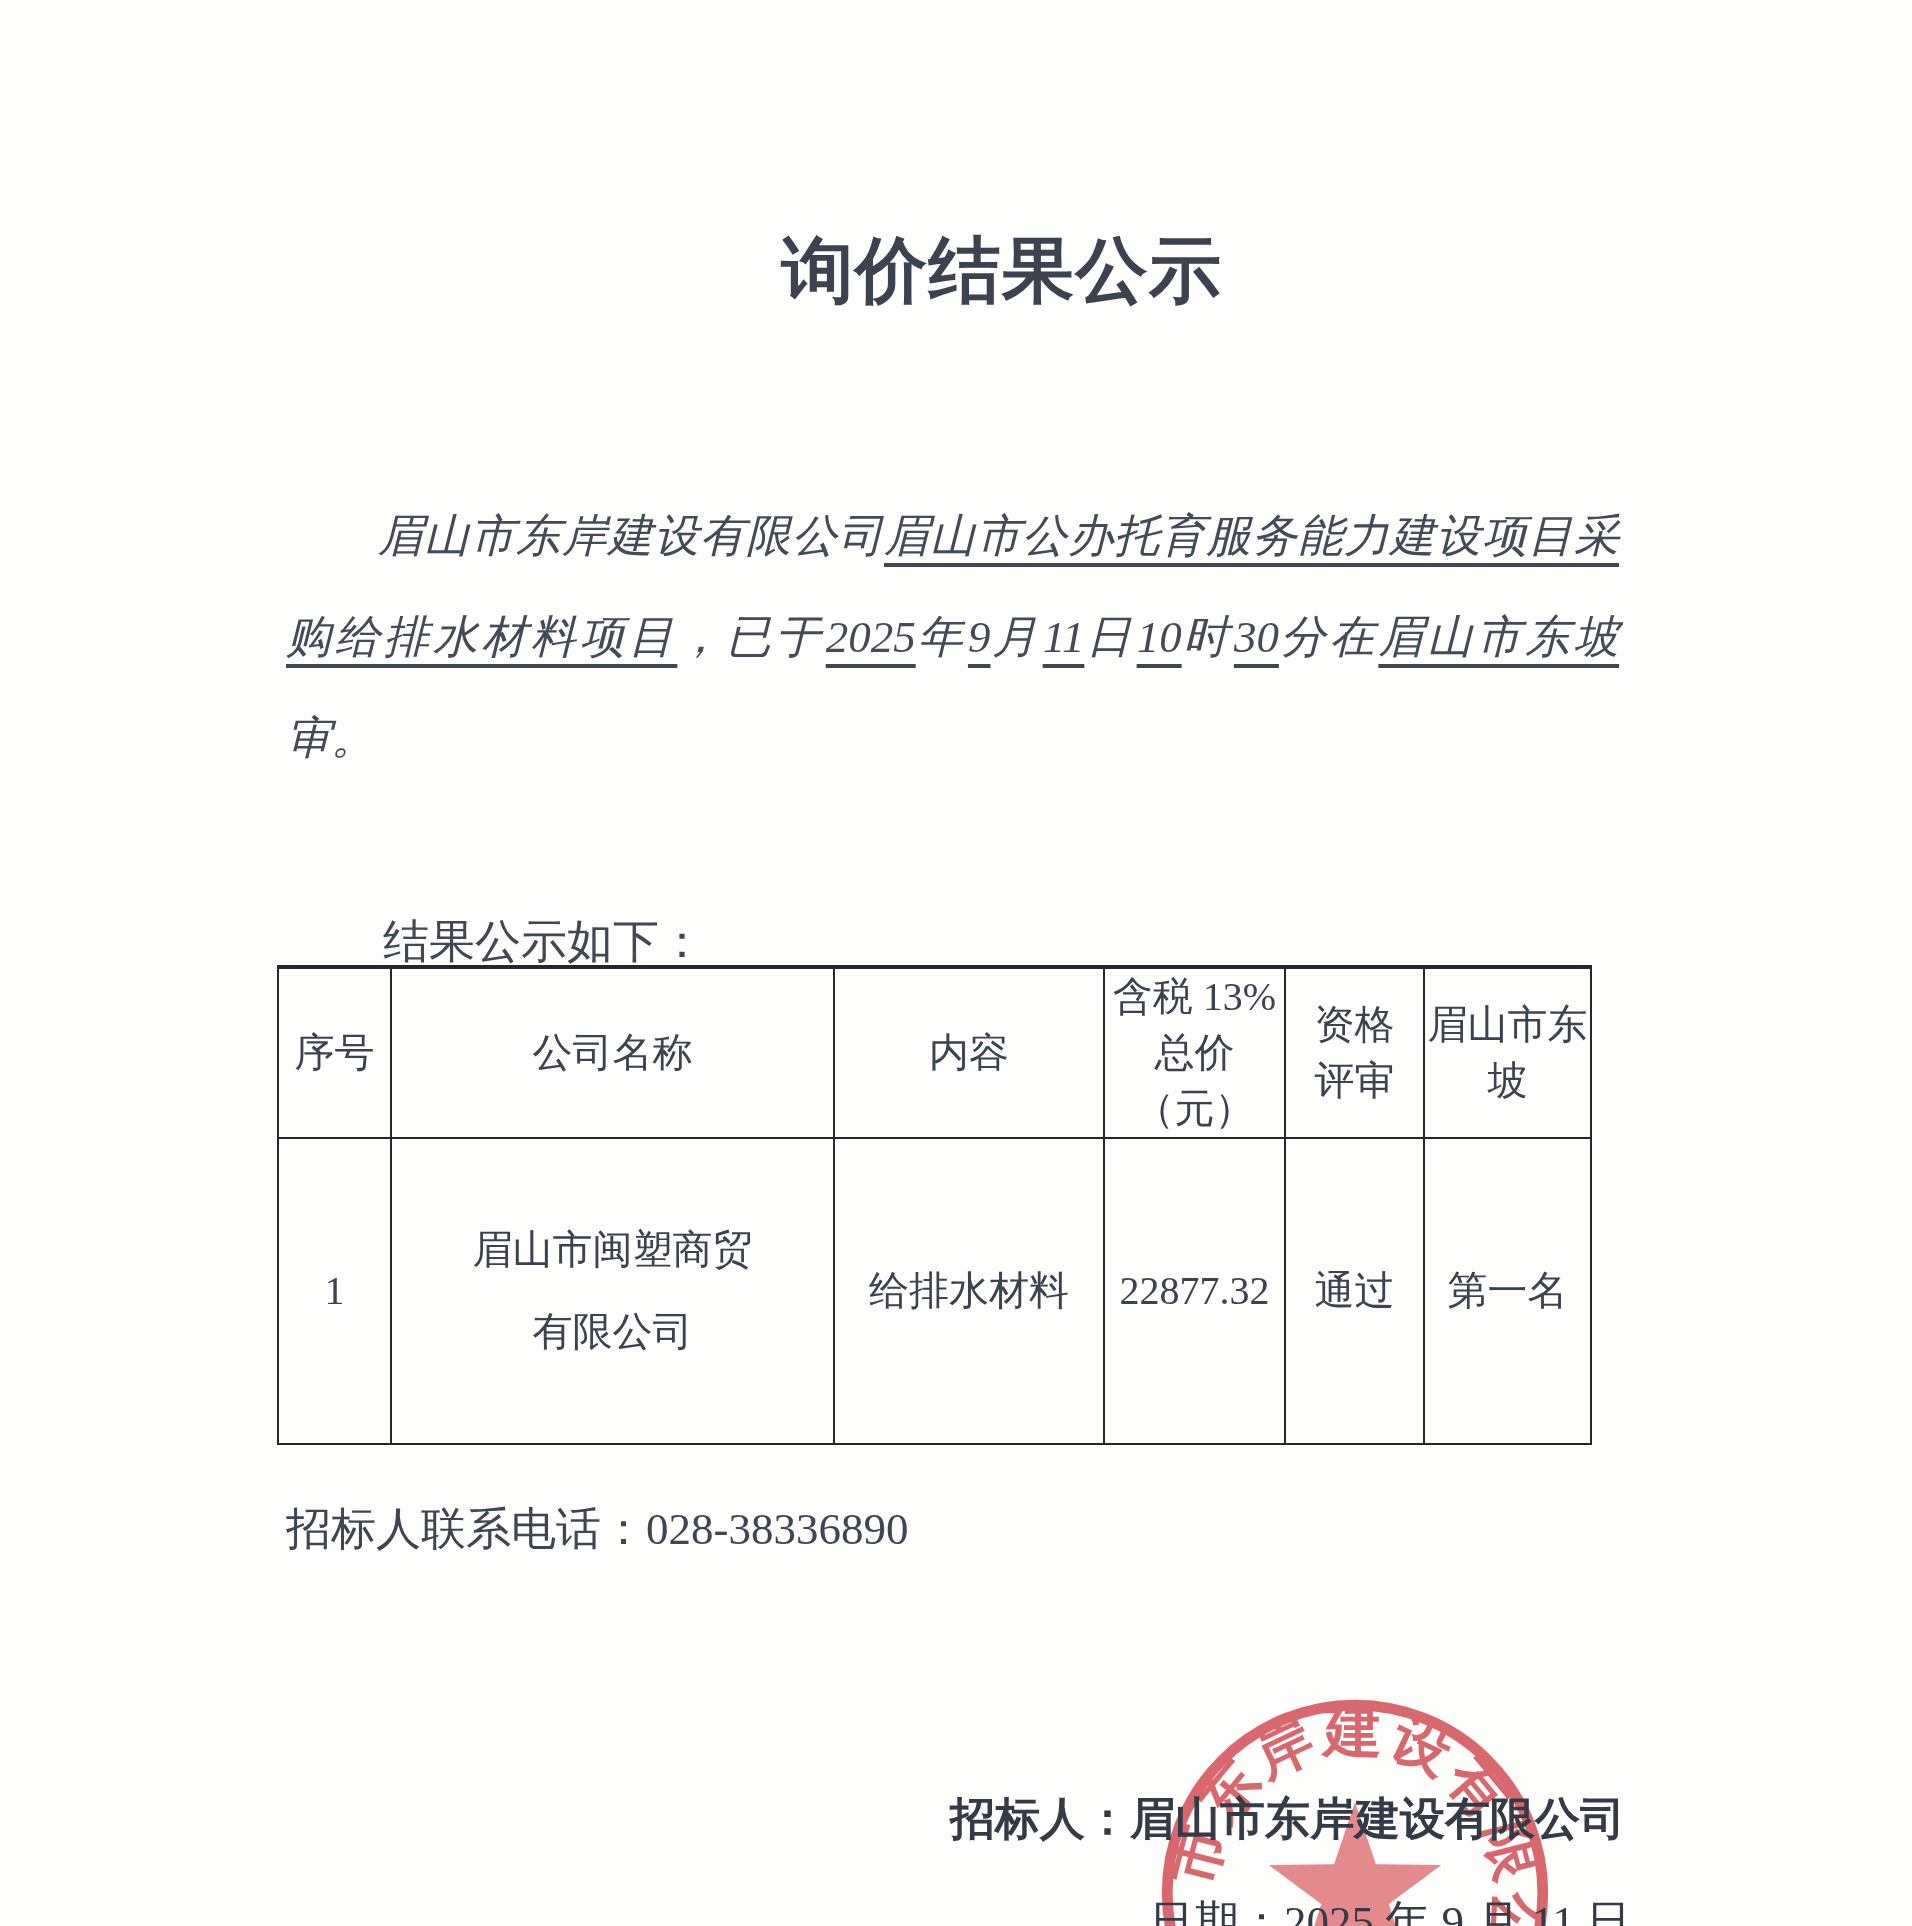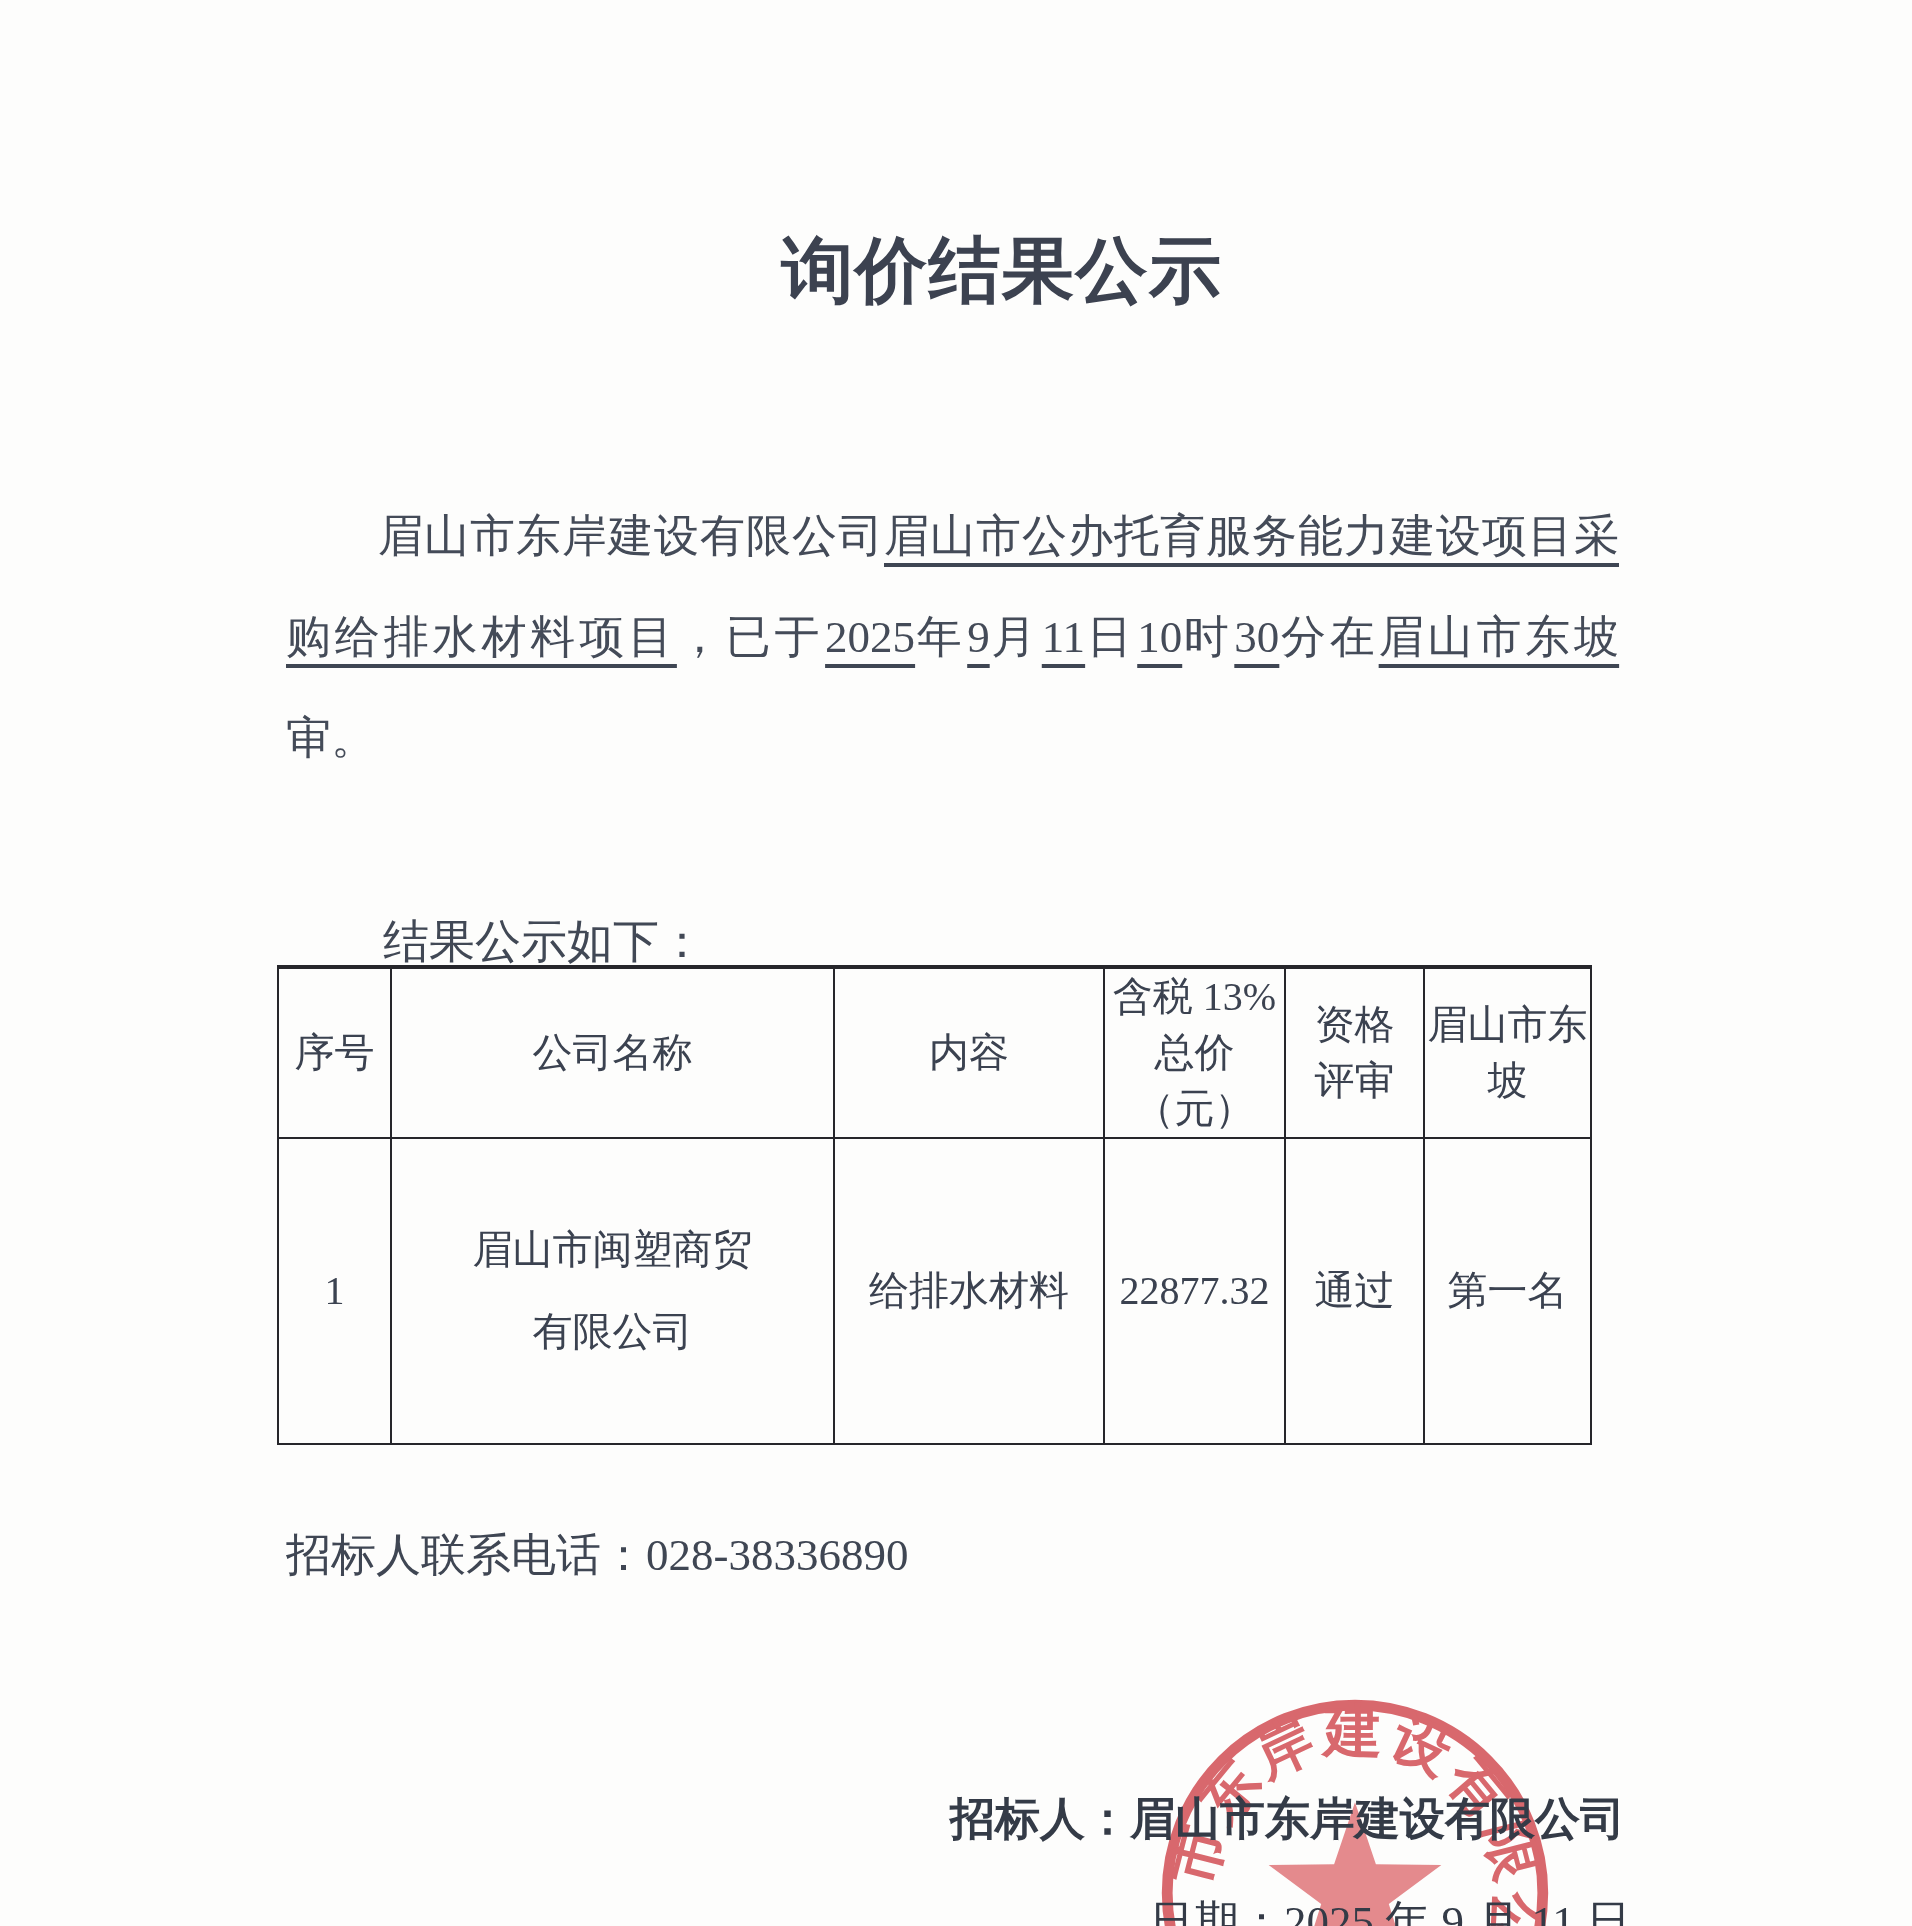--- a/index.html
+++ b/index.html
@@ -19,21 +19,21 @@
     font-size:72px;font-weight:700;letter-spacing:1.5px;
     color:#3c4250;
     padding-left:46px;
   }
   .para{
     position:absolute;left:286px;top:486px;width:1333px;
     font-size:45px;line-height:101px;
     color:#444b58;
     word-spacing:-0.30em;
   }
-  .para-line{text-align:justify;text-align-last:justify;}
+  .para-line{text-align:justify;text-align-last:justify;font-style:italic;}
   .para-line.indent{padding-left:92px;}
   .para-line.last{text-align-last:left;}
   .u{
     text-decoration:underline;
     text-decoration-thickness:3.5px;
     text-underline-offset:11.6px;
     text-decoration-color:#3f4653;
   }
   .lead{
     position:absolute;left:286px;top:911px;
@@ -52,21 +52,21 @@
     color:#3b4250;
     white-space:pre-line;
     padding:0;
     overflow:hidden;
   }
   table.results th{height:98px;font-size:40px;line-height:56px;}
   table.results td{height:304px;font-size:40px;line-height:82px;}
   tr.header-row th{border-top-width:4.2px;}
   .contact{
     position:absolute;left:286px;top:1499px;
-    font-size:45px;color:#3f4653;margin-top:26px;
+    font-size:45px;color:#3f4653;
   }
   .sig-bidder{
     position:absolute;left:950px;top:1789px;
     font-size:45px;color:#343b47;z-index:3;font-weight:bold;
   }
   .sig-date{
     position:absolute;left:1149px;top:1892px;
     font-size:45px;color:#343b47;z-index:3;
   }
   .stamp{

